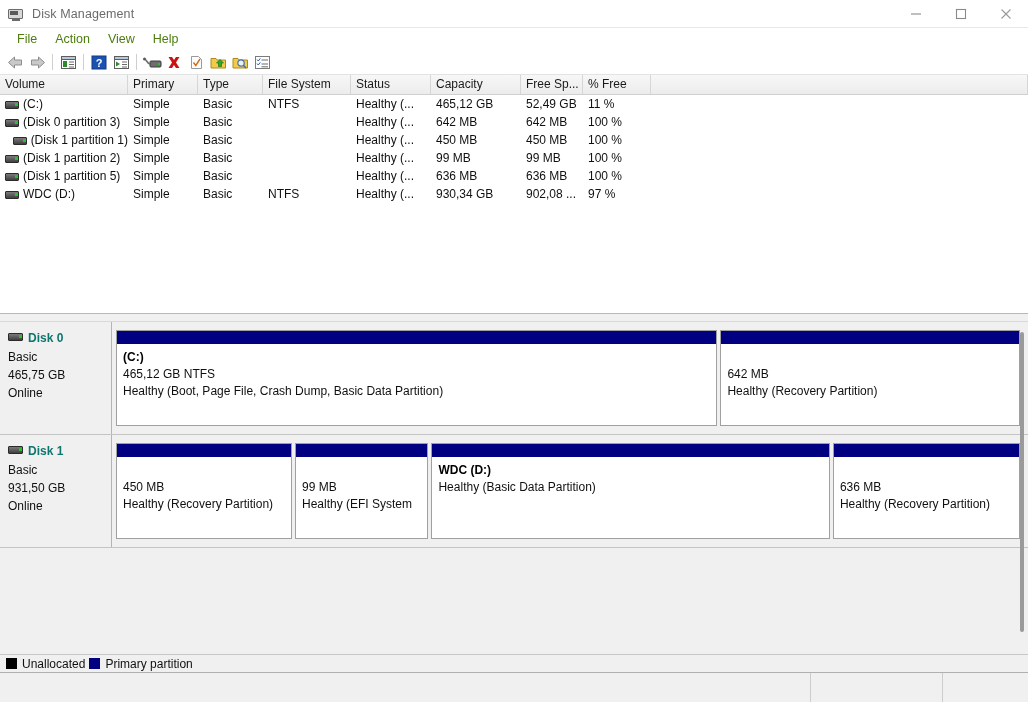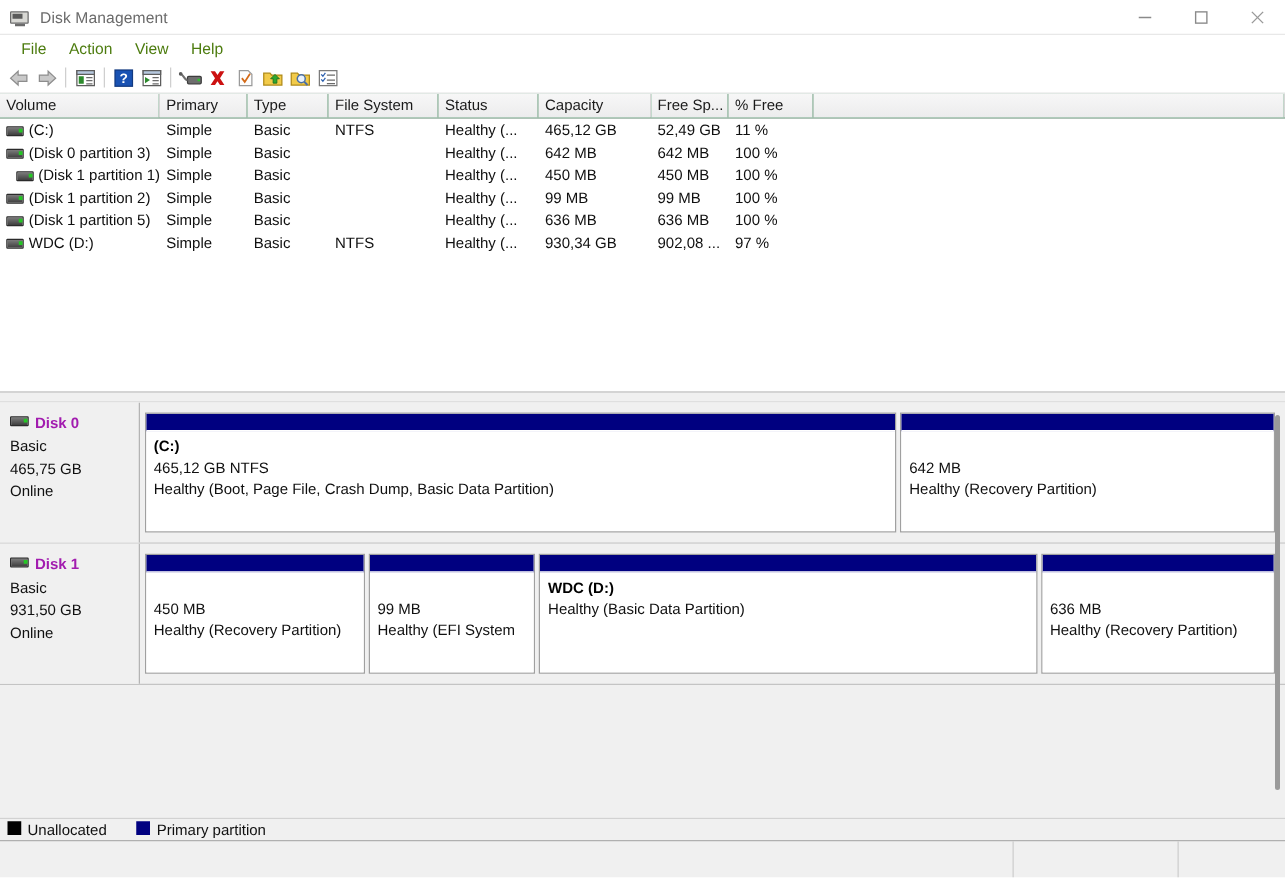--- a/index.html
+++ b/index.html
@@ -64,21 +64,21 @@
 
   
   .listview {
     height: 238px; min-height:238px;
     background: #ffffff;
     position: relative;
     overflow: hidden;
   }
   .lvhead {
     display: flex; height: 20px;
-    background: #15803d;
+    background: #fca5a5;
     border-bottom: 1px solid #d0d0d0;
   }
   .lvh {
     font-size: 12px; color: #1a1a1a;
     padding: 2px 0 0 5px;
     border-right: 1px solid #d6d6d6;
     background: linear-gradient(#f7f7f7,#ececed);
     overflow: hidden; white-space: nowrap;
   }
   .lvrow { display: flex; height: 18px; align-items: center; }
@@ -110,21 +110,21 @@
     overflow: hidden;
   }
   .diskrow { display: flex; height: 113px; border-bottom: 1px solid #c4c4c4; background:#f0f0f0; }
   .diskrow.cdrow { height: 107px; border-bottom: none; }
   .diskinfo {
     width: 112px; min-width:112px;
     background: #f0f0f0;
     border-right: 1px solid #b4b4b4;
     padding: 9px 0 0 8px;
   }
-  .diskname { font-size: 12px; font-weight: bold; color: #a21caf; margin-bottom: 3px; }
+  .diskname { font-size: 12px; font-weight: bold; color: #0f766e; margin-bottom: 3px; }
   .diskicon {
     width: 15px; height: 8px; position:relative; display:inline-block;
     margin-right: 5px; vertical-align: 1px;
   }
   .diskicon .body {
     position:absolute; left:0; top:0; width:15px; height:8px;
     background: linear-gradient(#7b7b7b,#3f3f3f);
     border:1px solid #2a2a2a; border-radius:1px;
   }
   .diskicon .led { position:absolute; right:1px; top:2px; width:3px; height:3px; background:#23c723; }
@@ -149,21 +149,21 @@
   .cdempty { flex:1; background:#f0f0f0; }
 
   
   .legend {
     height: 18px; min-height:18px;
     background: #f0f0f0;
     display: flex; align-items: center;
     padding-left: 6px;
     border-top: 1px solid #c8c8c8;
   }
-  .lg { display:flex; margin-right: 24px; }
+  .lg { display:flex; align-items:center; margin-right: 4px; }
   .swatch { width: 11px; height: 11px; margin-right: 5px; border: 0; }
   .lgtext { font-size: 12px; color: #101010; }
 
   
   .statusbar {
     height: 30px; min-height:30px;
     background: #f0f0f0;
     border-top: 1px solid #b0b0b0;
     display: flex;
   }

